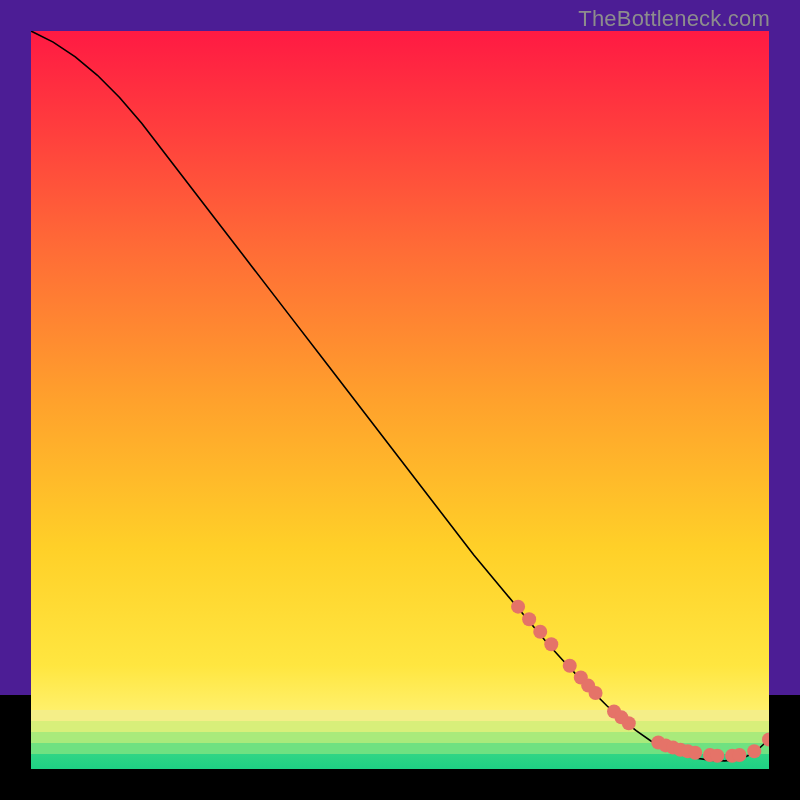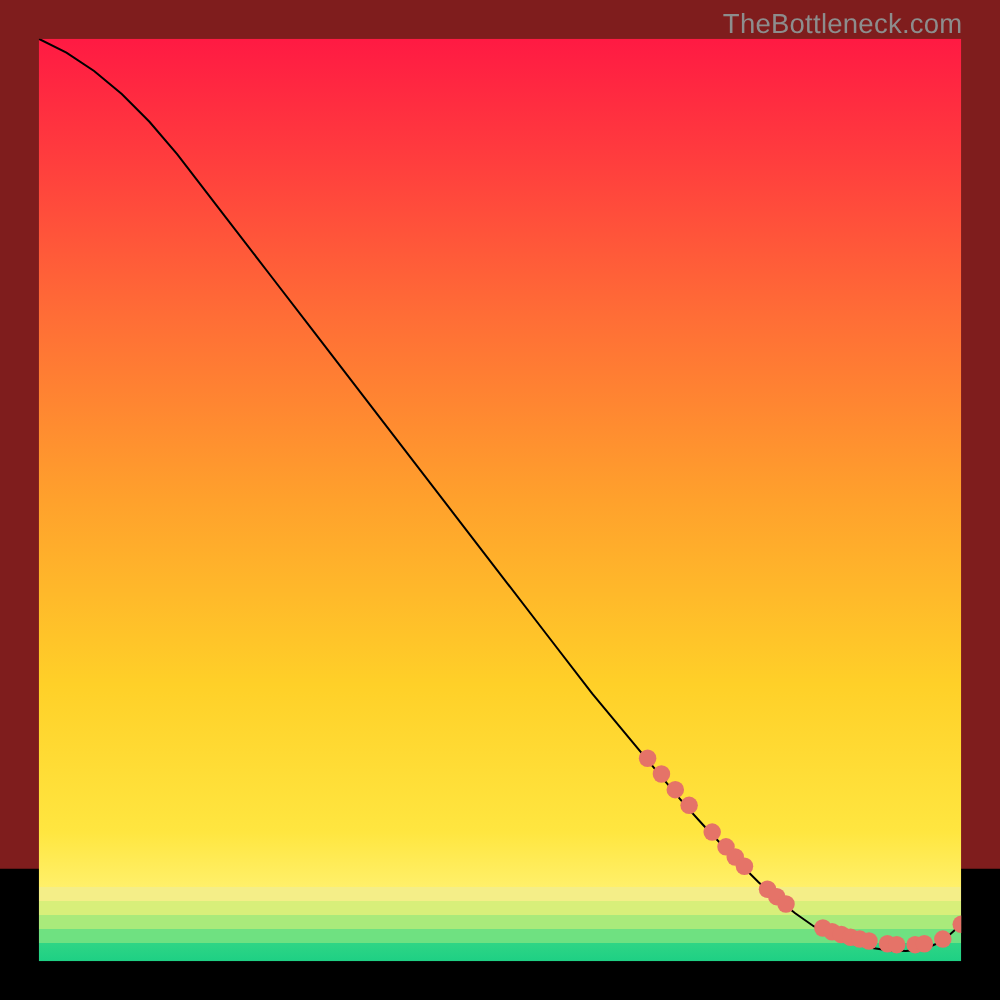--- a/index.html
+++ b/index.html
@@ -8,21 +8,21 @@
     width: 800px;
     height: 800px;
     background: #000;
     overflow: hidden;
     font-family: Arial, Helvetica, sans-serif;
   }
   .stage {
     position: relative;
     width: 800px;
     height: 695px;
-    background: #7f1d1d;
+    background: #4c1d95;
     text-align: right;
   }
   .plot {
     position: absolute;
     left: 31px;
     top: 31px;
     width: 738px;
     height: 738px;
   }
   .watermark {

